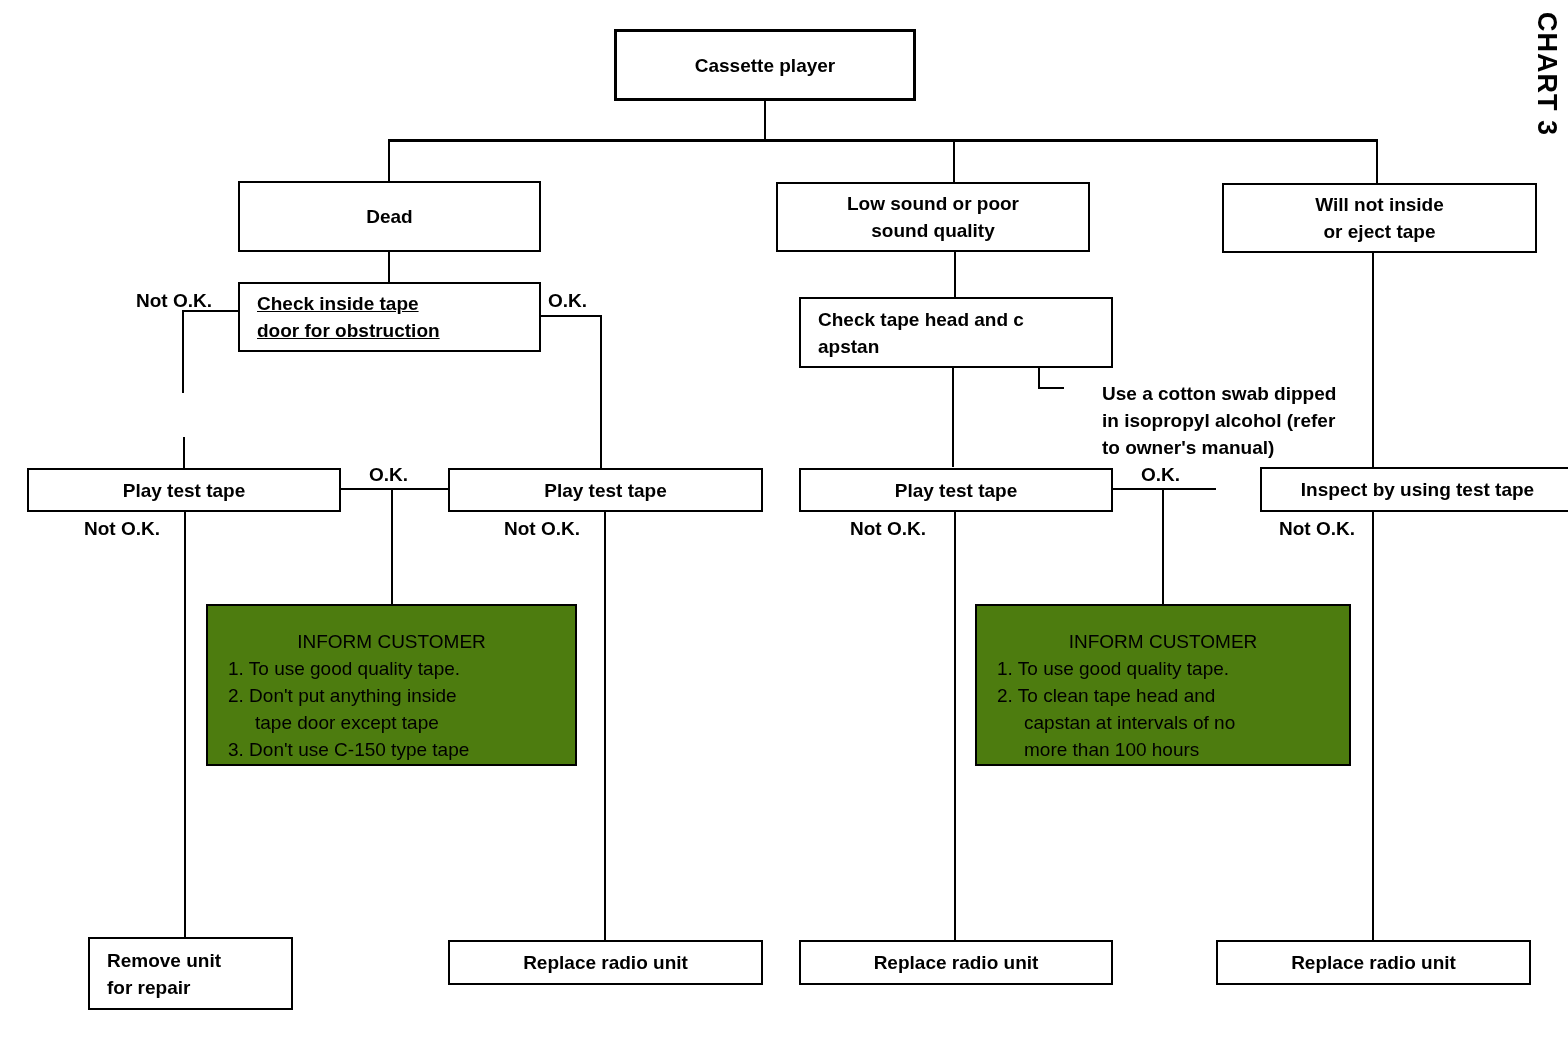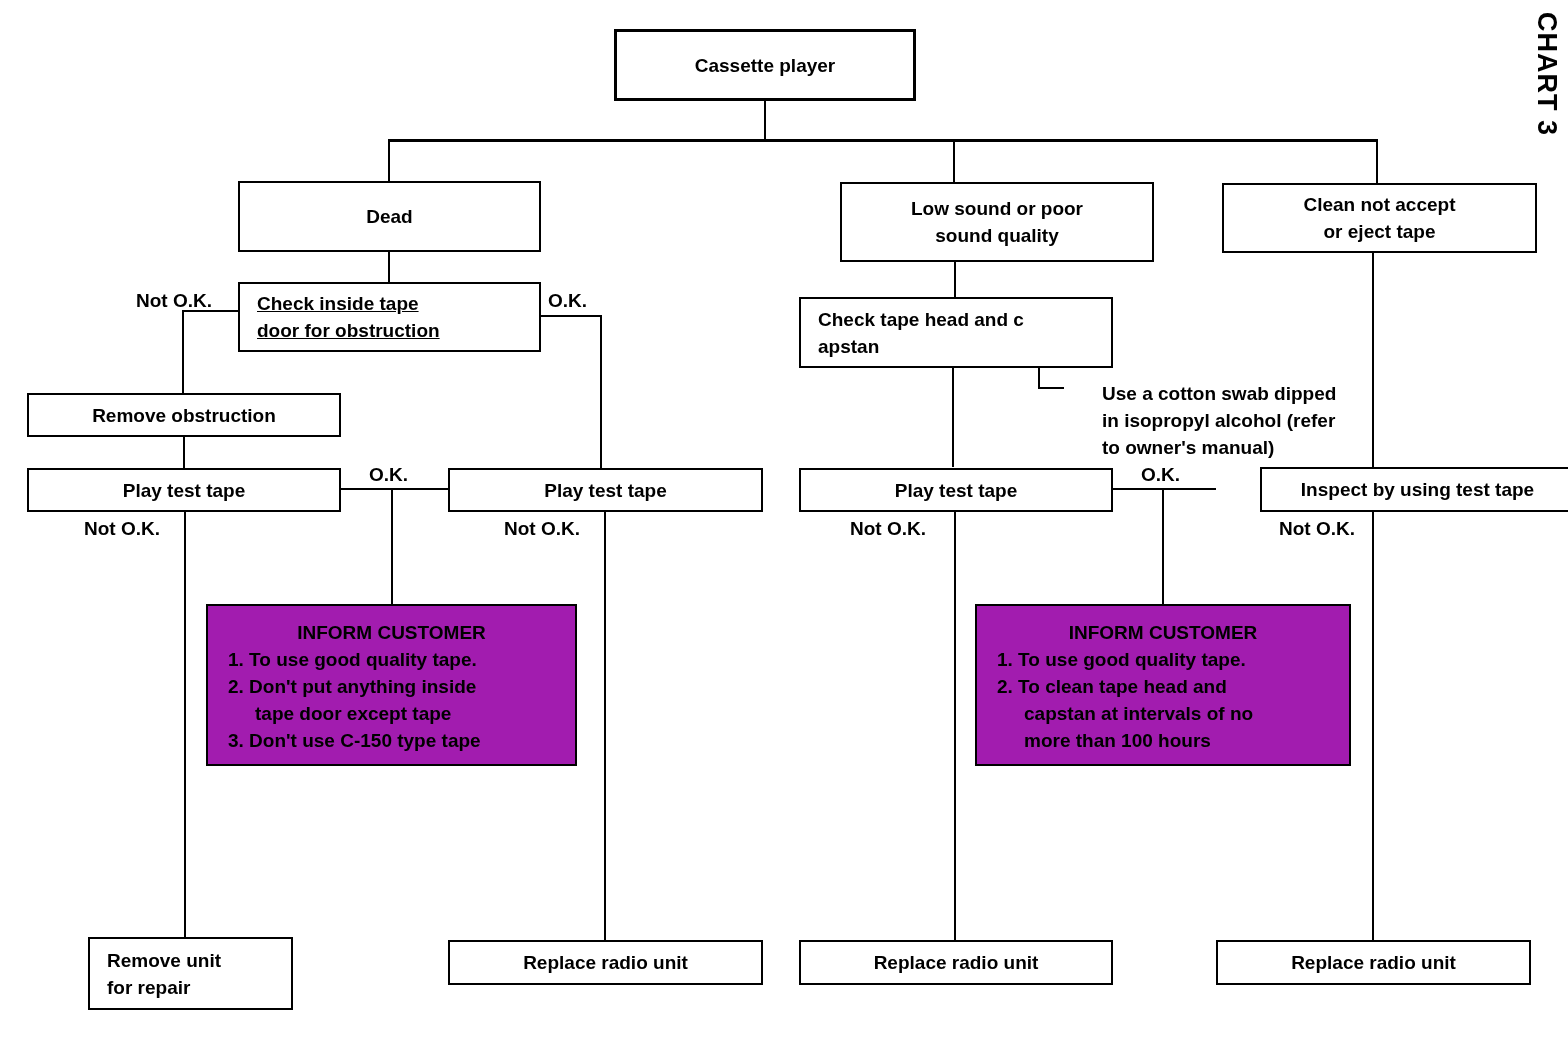--- a/index.html
+++ b/index.html
@@ -16,22 +16,22 @@
   }
   .box.left { justify-content:flex-start; text-align:left; padding-left:17px; }
   .box.thick { border-width:3px; }
   .hline, .vline { position:absolute; background:#000; }
   .lbl {
     position:absolute; font-size:19px; font-weight:bold; line-height:22px;
     white-space:pre-line;
   }
   .note { position:absolute; font-size:19px; font-weight:bold; line-height:27px; white-space:pre-line; }
   .inform {
-    position:absolute; border:2px solid #000; background:#a21caf; box-sizing:border-box;
-    font-size:19px; font-weight:bold; line-height:27px; padding-top:13px;
+    position:absolute; border:2px solid #000; background:#4d7c0f; box-sizing:border-box;
+    font-size:19px; font-weight:normal; line-height:27px; padding-top:22px;
   }
   .inform .title { text-align:center; }
   .inform .item { padding-left:47px; text-indent:-27px; white-space:pre-line; }
   .chart-label {
     position:absolute; left:1562px; top:12px; width:160px; height:38px;
     font-size:27px; font-weight:bold; letter-spacing:1px;
     transform:rotate(90deg); transform-origin:0 0; white-space:nowrap;
   }
 </style>
 </head>
@@ -80,48 +80,45 @@
 
   <div class="box" style="left:238px; top:181px; width:303px; height:71px;">
     <span>Dead</span>
   </div>
 
   <div class="box left" style="left:238px; top:282px; width:303px; height:70px;text-decoration:underline;">
     <span>Check inside tape
 door for obstruction</span>
   </div>
 
-  <div class="box" style="left:27px; top:393px; width:314px; height:44px;">
-    <span>Remove obstruction</span>
-  </div>
 
   <div class="box" style="left:27px; top:468px; width:314px; height:44px;">
     <span>Play test tape</span>
   </div>
 
   <div class="box" style="left:448px; top:468px; width:315px; height:44px;">
     <span>Play test tape</span>
   </div>
 
-  <div class="box" style="left:840px; top:182px; width:314px; height:80px;text-align:center;">
+  <div class="box" style="left:776px; top:182px; width:314px; height:70px;text-align:center;">
     <span>Low sound or poor
 sound quality</span>
   </div>
 
   <div class="box left" style="left:799px; top:297px; width:314px; height:71px;">
     <span>Check tape head and c
 apstan</span>
   </div>
 
   <div class="box" style="left:799px; top:468px; width:314px; height:44px;">
     <span>Play test tape</span>
   </div>
 
   <div class="box" style="left:1222px; top:183px; width:315px; height:70px;">
-    <span>Clean not accept
+    <span>Will not inside
 or eject tape</span>
   </div>
 
   <div class="box" style="left:1216px; top:467px; width:315px; height:45px;margin-left:44px;">
     <span>Inspect by using test tape</span>
   </div>
 
   <div class="box left" style="left:88px; top:937px; width:205px; height:73px;">
     <span>Remove unit
 for repair</span>

